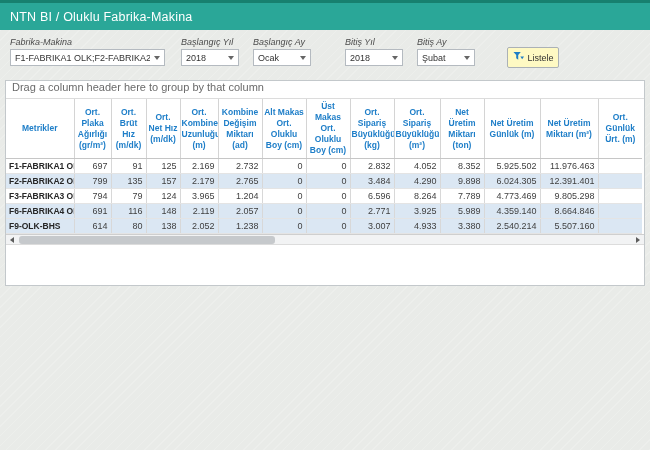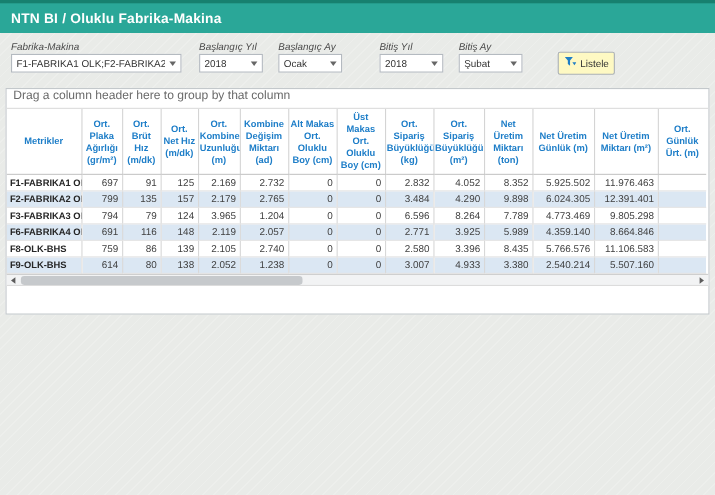--- a/index.html
+++ b/index.html
@@ -6,21 +6,21 @@
   html,body { width:650px; height:450px; overflow:hidden; }
   body {
     font-family:"Liberation Sans", sans-serif;
     background-color:#e9ebe8;
     background-image:repeating-linear-gradient(135deg, rgba(255,255,255,.18) 0 1px, rgba(0,0,0,0) 1px 7px);
     position:relative;
   }
 
   
   .app-header { height:30px; background:#2aa798; border-top:3px solid #17806f; display:flex; align-items:center; }
-  .app-title { color:#ffffff; font-weight:bold; font-size:12.5px; padding-left:10px; letter-spacing:.2px; }
+  .app-title { color:#ffffff; font-weight:normal; font-size:12.5px; padding-left:10px; letter-spacing:.2px; }
 
   
   .filter-bar { position:relative; height:50px; }
   .field { position:absolute; top:7px; }
   .field-label { font-size:9px; color:#4a4a4a; display:block; margin-bottom:2px;font-style:italic; }
   .select { height:17px; background:#fff; border:1px solid #b4bac0; display:flex; align-items:center; justify-content:space-between; font-size:9px; color:#333; padding:0 4px; }
   .select-value { white-space:nowrap; overflow:hidden; }
   .caret { width:0; height:0; border-left:3px solid transparent; border-right:3px solid transparent; border-top:4px solid #666; margin-left:4px; flex:0 0 auto; }
 
   .f-fabrika { left:10px;  width:155px; }
@@ -224,36 +224,20 @@
             <td>2.057</td>
             <td>0</td>
             <td>0</td>
             <td>2.771</td>
             <td>3.925</td>
             <td>5.989</td>
             <td>4.359.140</td>
             <td>8.664.846</td>
             <td>99.07</td>
           </tr>
-          <tr>
-            <td class="row-label">F8-OLK-BHS</td>
-            <td>759</td>
-            <td>86</td>
-            <td>139</td>
-            <td>2.105</td>
-            <td>2.740</td>
-            <td>0</td>
-            <td>0</td>
-            <td>2.580</td>
-            <td>3.396</td>
-            <td>8.435</td>
-            <td>5.766.576</td>
-            <td>11.106.583</td>
-            <td>110.89</td>
-          </tr>
           <tr class="alt">
             <td class="row-label">F9-OLK-BHS</td>
             <td>614</td>
             <td>80</td>
             <td>138</td>
             <td>2.052</td>
             <td>1.238</td>
             <td>0</td>
             <td>0</td>
             <td>3.007</td>

